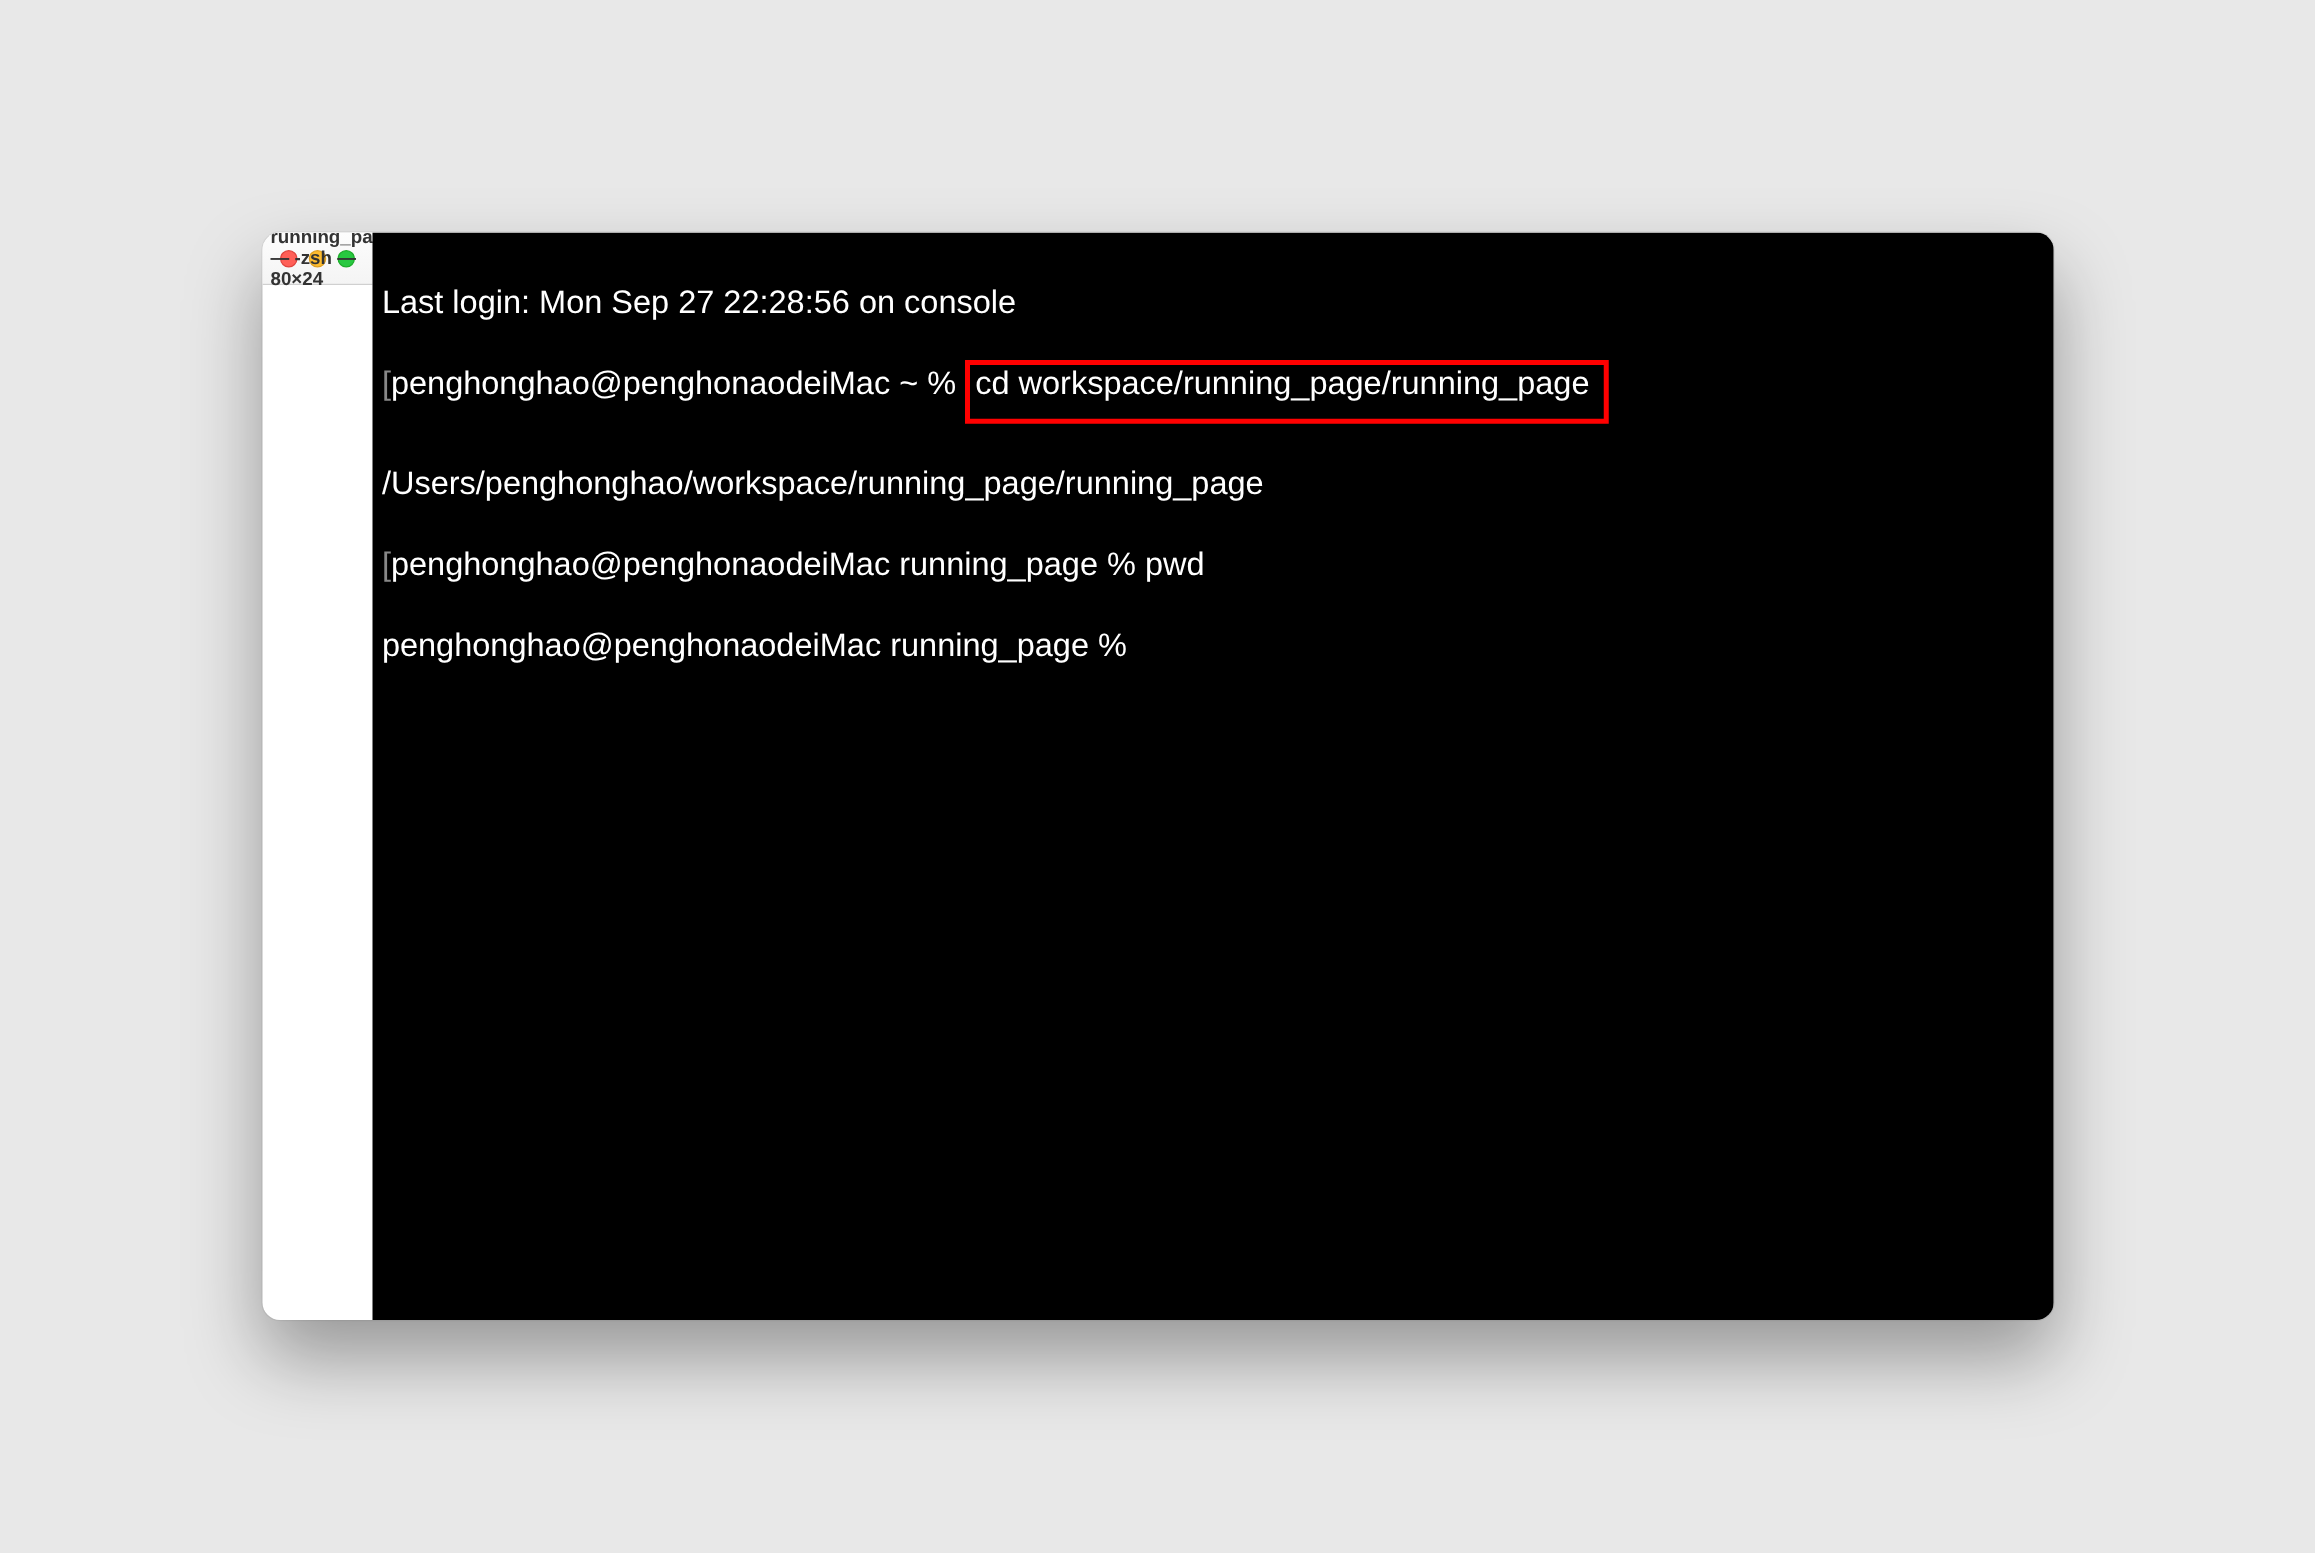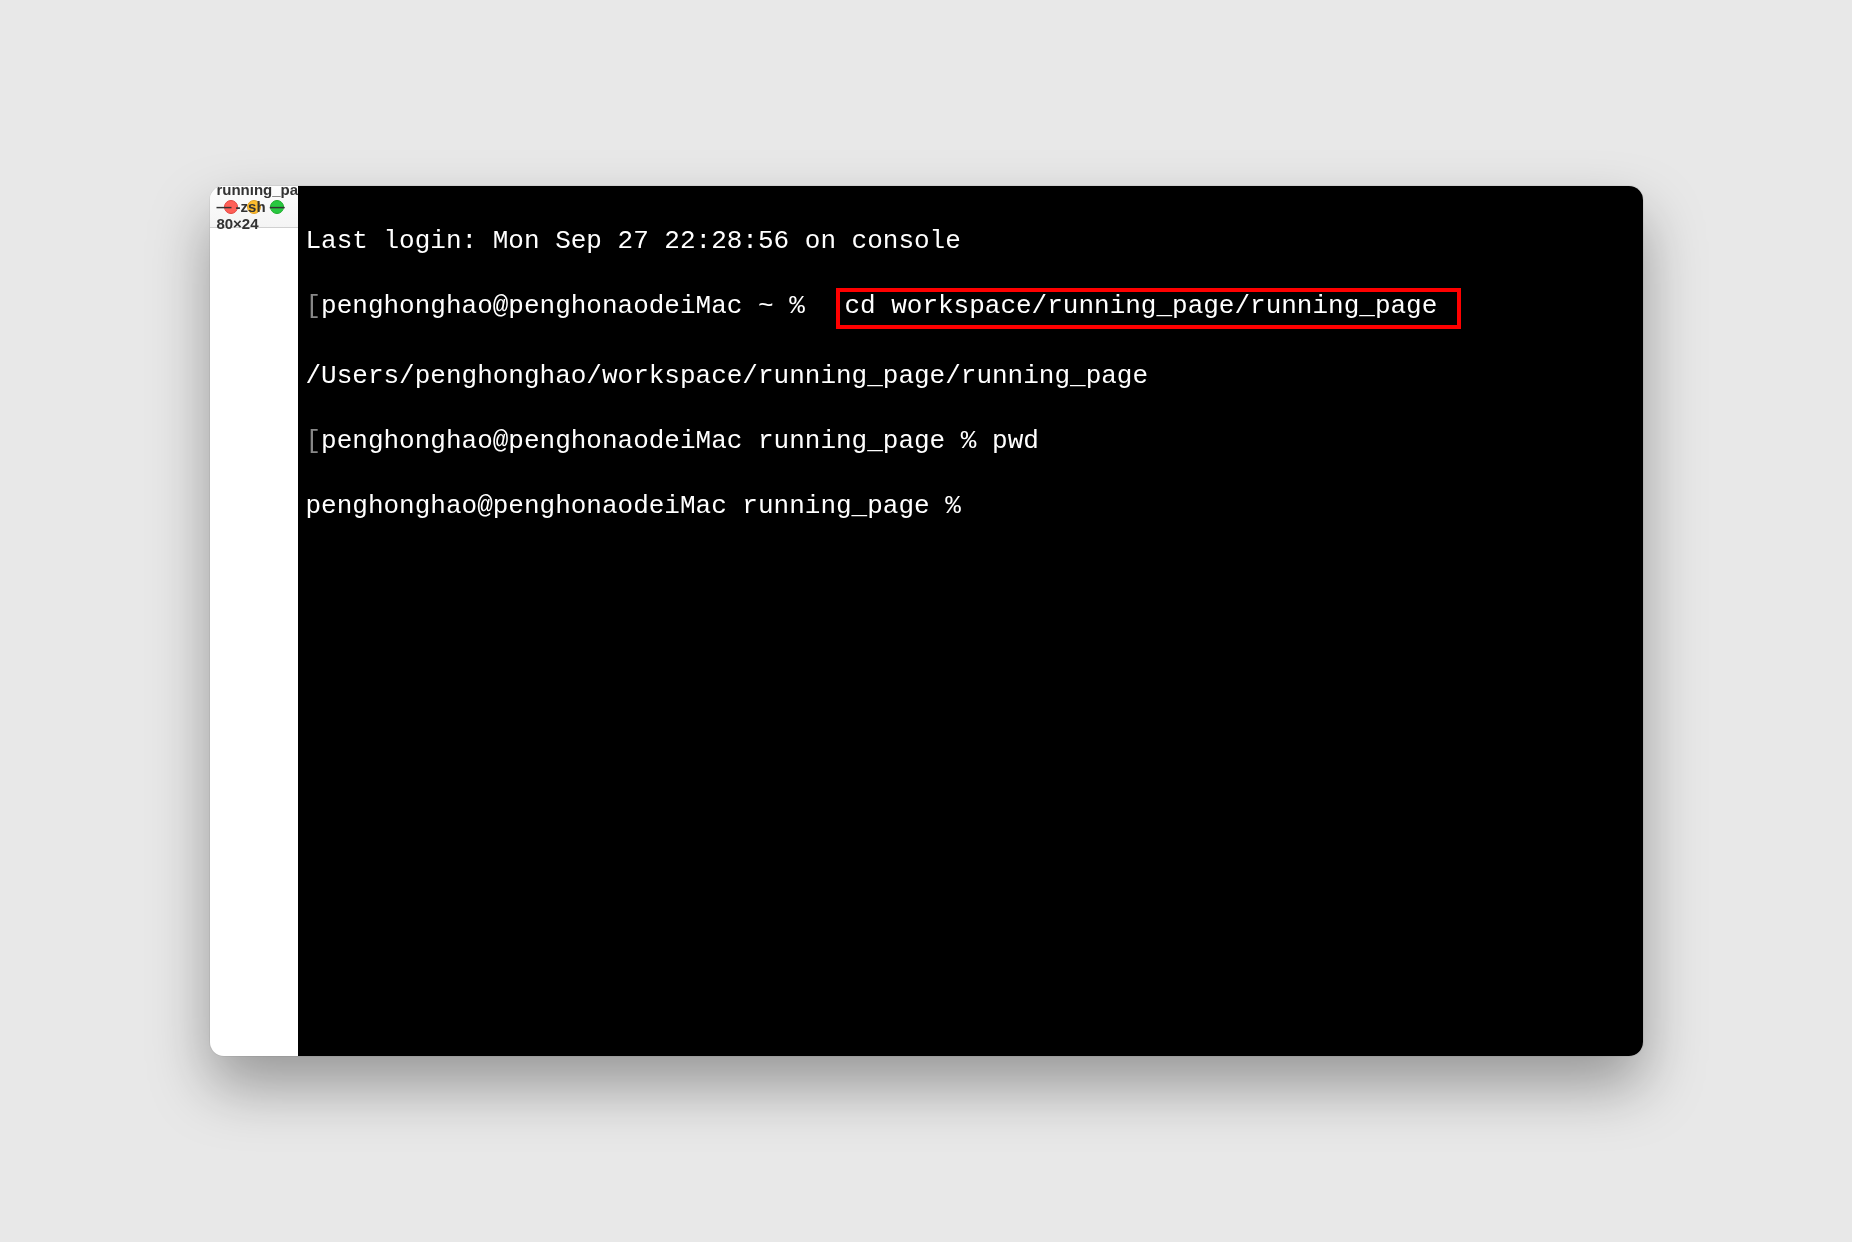--- a/index.html
+++ b/index.html
@@ -62,37 +62,37 @@
     .folder-icon {
       width: 18px;
       height: 15px;
       position: relative;
     }
     .folder-icon svg { display: block; }
     .terminal-body {
       flex: 1;
       background: #000;
       padding: 6px 8px;
-      font-family: Liberation Mono, monospace;
+      font-family: Liberation Sans, sans-serif;
       font-size: 26px;
       line-height: 1.25;
       color: #fff;
       white-space: pre;
       overflow: hidden;
       position: relative;
     }
     .term-line {
       display: block;
       white-space: pre;
     }
     .highlight-box {
       display: inline-block;
       border: 4px solid #ff0000;
-      padding: 0 4px 4px 4px;
-      margin: -2px 16px;
+      padding: 0 4px 14px 4px;
+      margin: -2px 0;
       position: relative;
       line-height: 1.15;
     }
     .cursor-space {
       display: inline-block;
     }
   </style>
 </head>
 <body>
 

